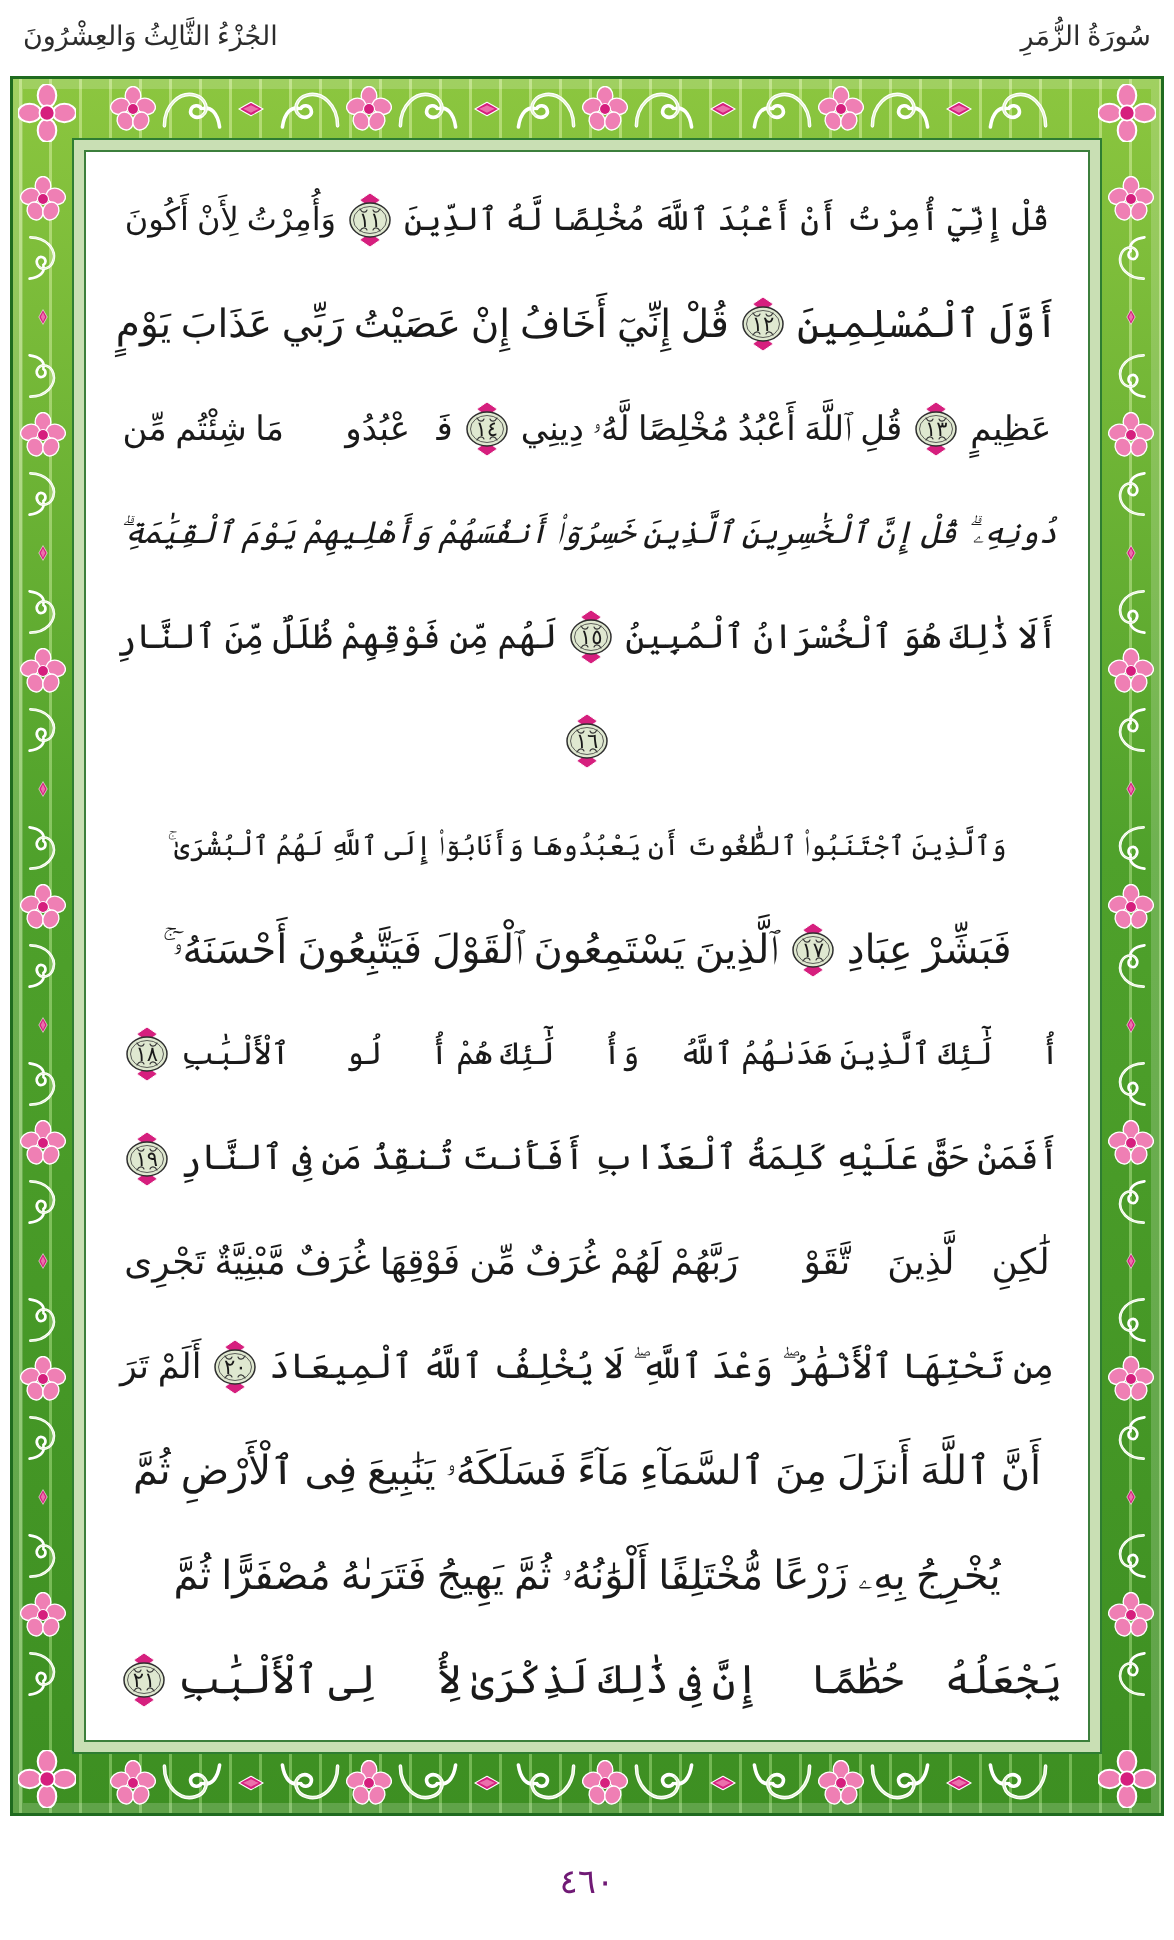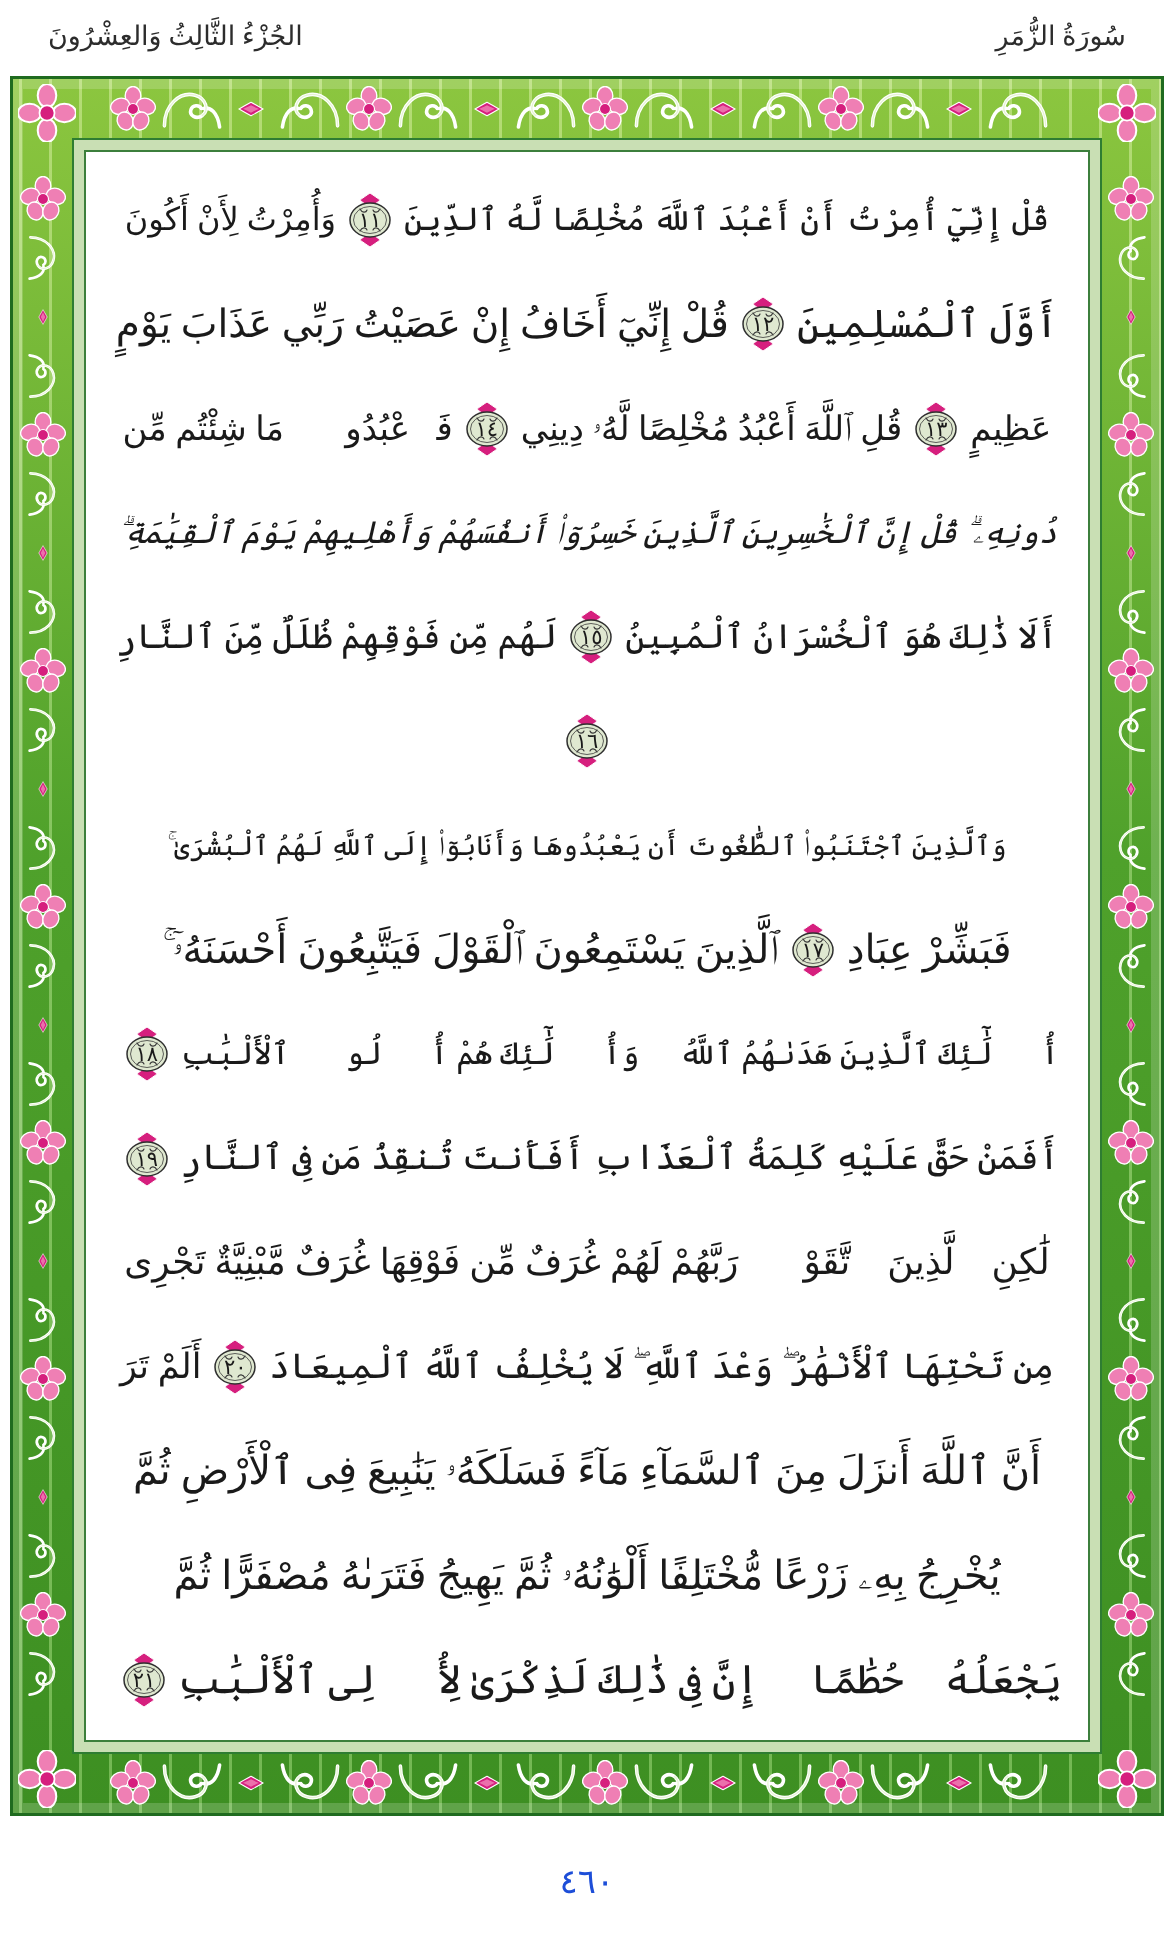--- a/index.html
+++ b/index.html
@@ -18,21 +18,21 @@
   
   .page-header {
     position: absolute;
     top: 0;
     left: 0;
     width: 1174px;
     height: 72px;
     display: flex;
     align-items: center;
     justify-content: space-between;
-    padding: 0 48px;
+    padding: 0 23px;
     box-sizing: border-box;
   }
   .header-text {
     font-size: 27px;
     color: #2c2c2c;
     direction: rtl;
     white-space: nowrap;
     font-weight: 500;
     letter-spacing: 0.5px;
   }
@@ -200,21 +200,21 @@
     left: 0;
     bottom: 0;
     width: 1174px;
     height: 118px;
     display: flex;
     align-items: center;
     justify-content: center;
   }
   .page-number {
     font-size: 34px;
-    color: #1d4ed8;
+    color: #701a75;
     direction: rtl;
     letter-spacing: 1px;
   }
 </style>
 </head>
 <body>
 
 <div class="page-header">
   <div class="header-text">الجُزْءُ الثَّالِثُ وَالعِشْرُونَ</div>
   <div class="header-text">سُورَةُ الزُّمَرِ</div>

